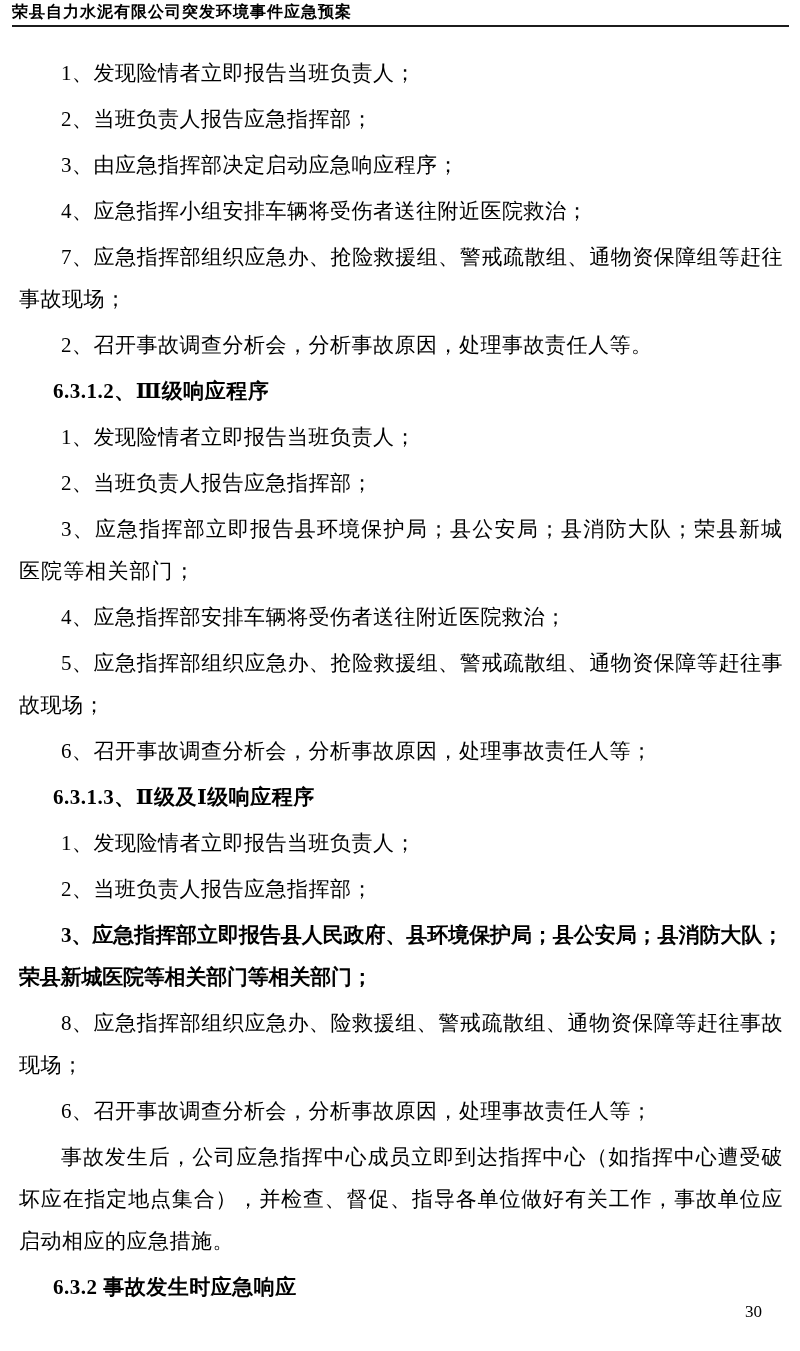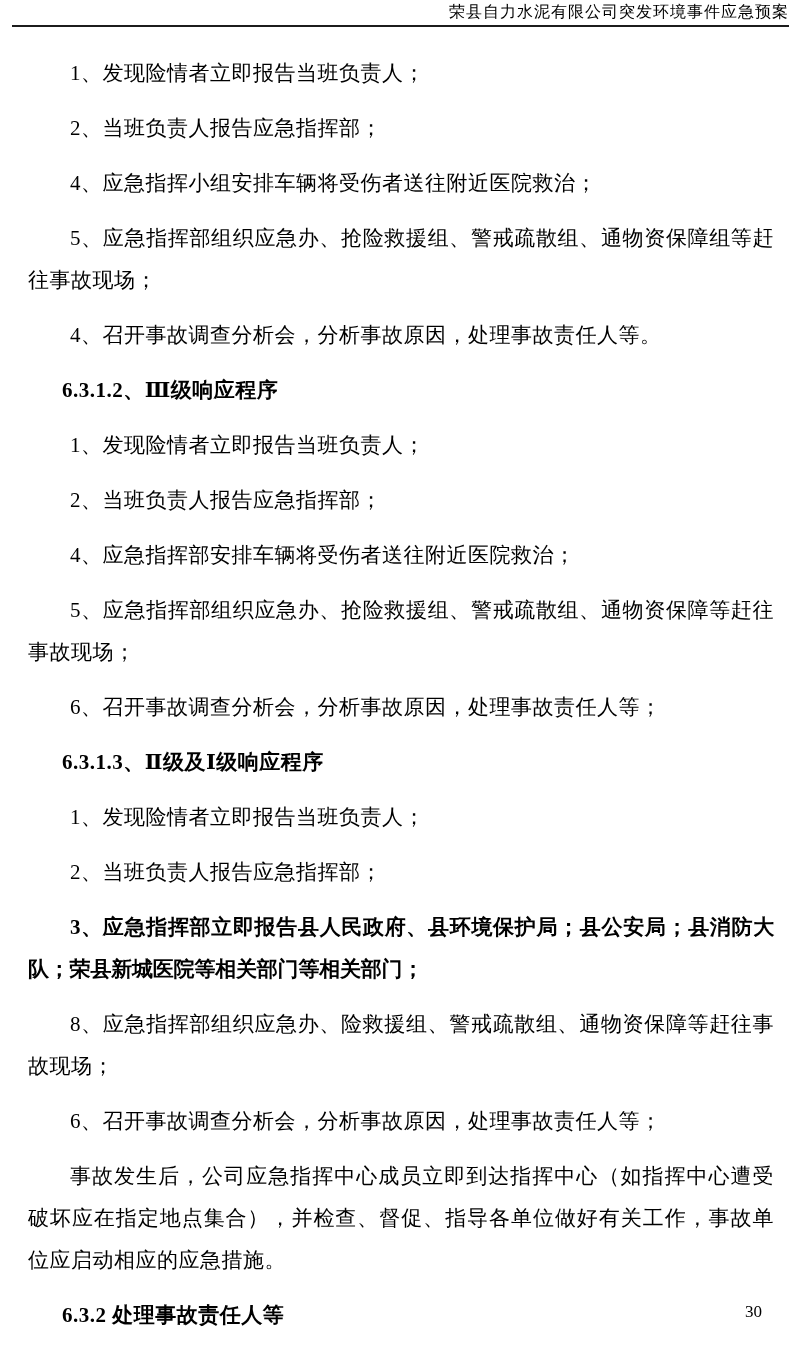--- a/index.html
+++ b/index.html
@@ -7,34 +7,35 @@
   body {
     width: 800px;
     height: 1351px;
     position: relative;
     overflow: hidden;
     color: #000000;
     font-family: "Liberation Serif", "DejaVu Serif", serif;
   }
   .doc-header {
     margin: 2px 11px 0 12px;
-    text-align: right;
+    text-align: left;
     font-size: 16px;
     line-height: 20px;
     letter-spacing: 1px;
     padding-bottom: 3px;
     border-bottom: 2px solid #1c1c1c;
+    font-weight: bold;
   }
   .content {
     margin: 25px 13px 0 15px;
     font-size: 21px;
     line-height: 42px;
     text-align: justify;
   }
-  .content p { margin: 13px; letter-spacing: 0.5px; }
+  .content p { margin: 4px; letter-spacing: 0.5px; }
   p.body    { text-indent: 42px; font-weight: normal; }
   p.heading { text-indent: 34px; font-weight: bold; }
   p.loose   { letter-spacing: 1.1px; }
   p.tight   { letter-spacing: -0.2px; font-weight: bold; }
   .page-number {
     position: absolute;
     top: 1302px;
     right: 38px;
     font-size: 17px;
     line-height: 20px;
@@ -42,32 +43,34 @@
   }
 </style>
 </head>
 <body>
 
 <div class="doc-header">荣县自力水泥有限公司突发环境事件应急预案</div>
 
 <div class="content">
   <p class="body">1、发现险情者立即报告当班负责人；</p>
   <p class="body">2、当班负责人报告应急指挥部；</p>
+  <p class="body">3、由应急指挥部决定启动应急响应程序；</p>
   <p class="body">4、应急指挥小组安排车辆将受伤者送往附近医院救治；</p>
-  <p class="body">5、应急指挥部组织应急办、抢险救援组、警戒疏散组、通物资保障组等赶往事故现场；</p>
-  <p class="body">4、召开事故调查分析会，分析事故原因，处理事故责任人等。</p>
+  <p class="body">7、应急指挥部组织应急办、抢险救援组、警戒疏散组、通物资保障组等赶往事故现场；</p>
+  <p class="body">2、召开事故调查分析会，分析事故原因，处理事故责任人等。</p>
   <p class="heading">6.3.1.2、Ⅲ级响应程序</p>
   <p class="body">1、发现险情者立即报告当班负责人；</p>
   <p class="body">2、当班负责人报告应急指挥部；</p>
+  <p class="body loose">3、应急指挥部立即报告县环境保护局；县公安局；县消防大队；荣县新城医院等相关部门；</p>
   <p class="body">4、应急指挥部安排车辆将受伤者送往附近医院救治；</p>
   <p class="body">5、应急指挥部组织应急办、抢险救援组、警戒疏散组、通物资保障等赶往事故现场；</p>
   <p class="body">6、召开事故调查分析会，分析事故原因，处理事故责任人等；</p>
   <p class="heading">6.3.1.3、Ⅱ级及Ⅰ级响应程序</p>
   <p class="body">1、发现险情者立即报告当班负责人；</p>
   <p class="body">2、当班负责人报告应急指挥部；</p>
   <p class="body tight">3、应急指挥部立即报告县人民政府、县环境保护局；县公安局；县消防大队；荣县新城医院等相关部门等相关部门；</p>
   <p class="body">8、应急指挥部组织应急办、险救援组、警戒疏散组、通物资保障等赶往事故现场；</p>
   <p class="body">6、召开事故调查分析会，分析事故原因，处理事故责任人等；</p>
   <p class="body">事故发生后，公司应急指挥中心成员立即到达指挥中心（如指挥中心遭受破坏应在指定地点集合），并检查、督促、指导各单位做好有关工作，事故单位应启动相应的应急措施。</p>
-  <p class="heading">6.3.2 处理事故责任人等</p>
+  <p class="heading">6.3.2 事故发生时应急响应</p>
 </div>
 
 <div class="page-number">30</div>
 
 </body></html>

